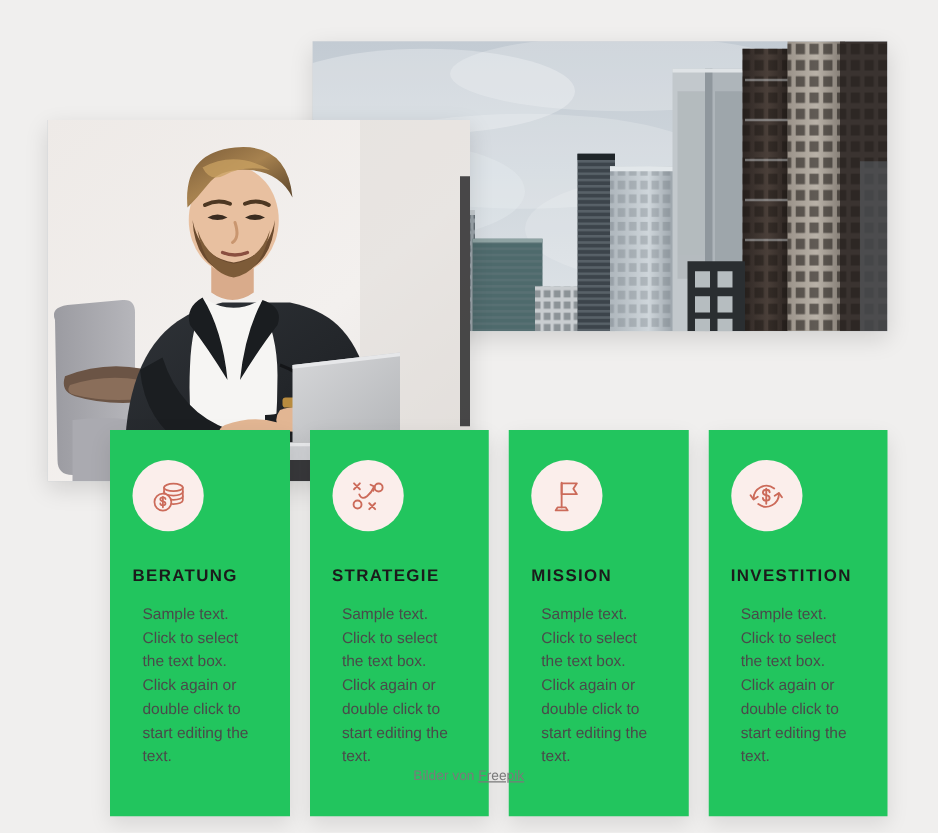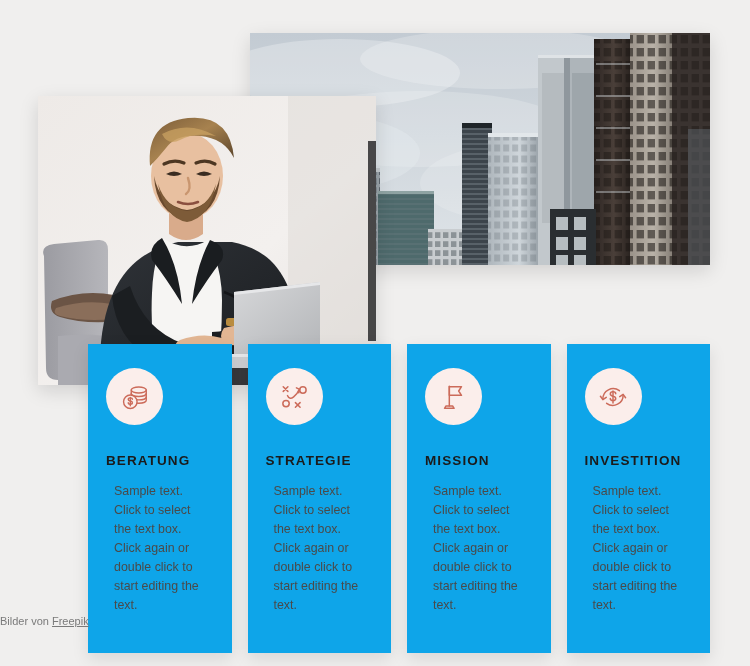--- a/index.html
+++ b/index.html
@@ -54,21 +54,21 @@
     position: absolute;
     left: 88px;
     top: 344px;
     width: 622px;
     display: flex;
     gap: 16px;
   }
 
   .card {
     width: 157px;
-    background: #0ea5e9;
+    background: #22c55e;
     box-shadow: 0 6px 16px rgba(0,0,0,0.10);
     padding: 24px 18px 30px 18px;
     box-sizing: border-box;
     min-height: 253px;
   }
 
   .icon-circle {
     width: 57px;
     height: 57px;
     border-radius: 50%;
@@ -99,21 +99,21 @@
     color: #4a4a4a;
     margin: 8px;
   }
 
   
   .credit {
     position: absolute;
     left: 0;
     right: 0;
     top: 615px;
-    text-align: left;
+    text-align: center;
     font-size: 11px;
     color: #7a7a7a;
   }
   .credit a {
     color: #7a7a7a;
     text-decoration: underline;
   }
 </style>
 </head>
 <body>

